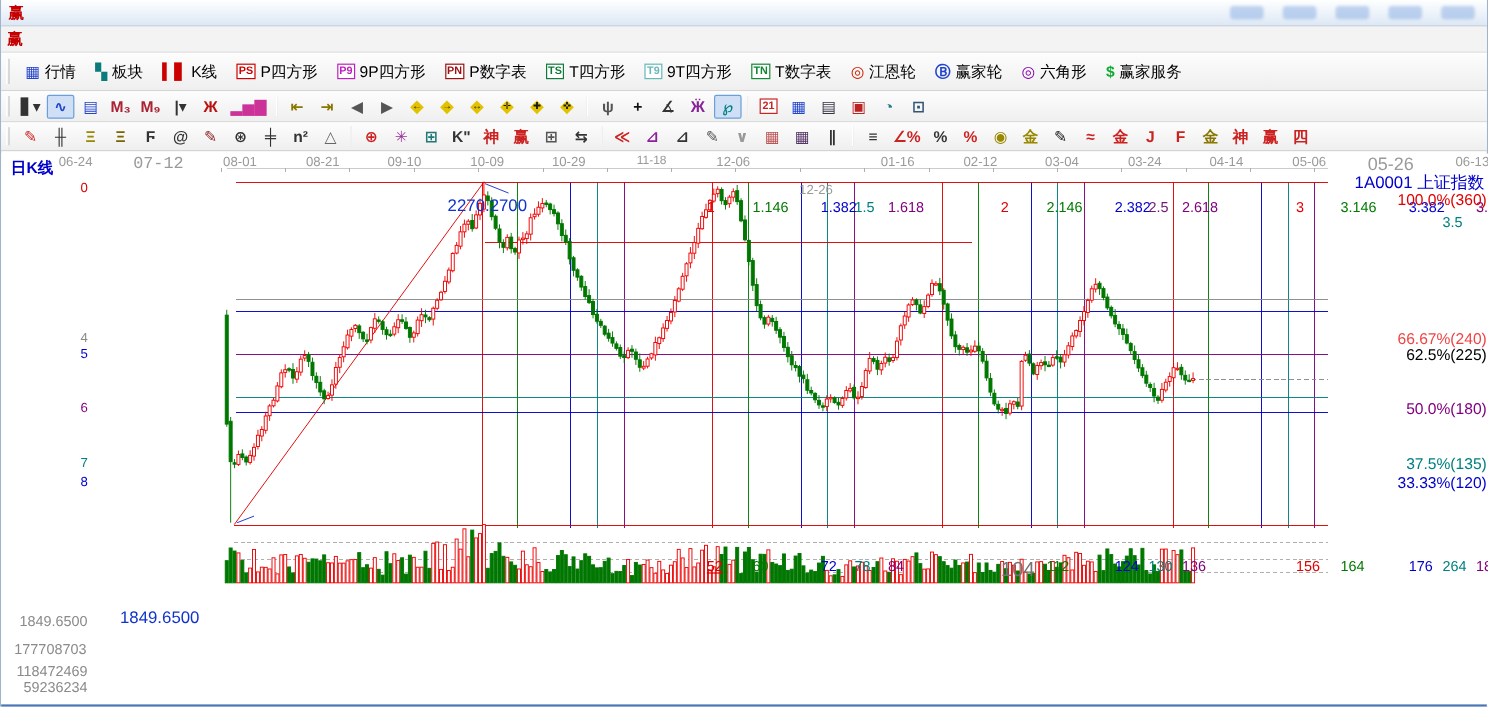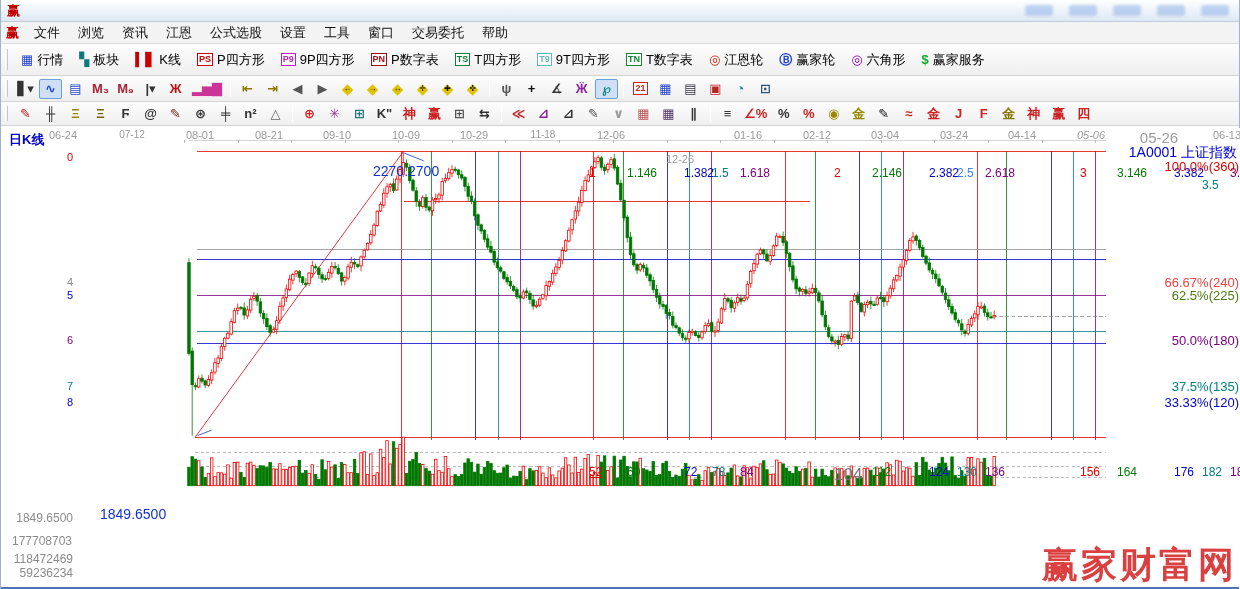--- a/index.html
+++ b/index.html
@@ -40,21 +40,20 @@
     <div class="winbtns">
       <span class="winbtn"></span>
       <span class="winbtn"></span>
       <span class="winbtn"></span>
       <span class="winbtn"></span>
       <span class="winbtn"></span>
     </div>
   </div>
   <div class="menubar">
     <span class="logo-glyph">赢</span>
-    <span id="menu-items"><span class="menu-item">文件</span><span class="menu-item">浏览</span><span class="menu-item">资讯</span><span class="menu-item">江恩</span><span class="menu-item">公式选股</span><span class="menu-item">设置</span><span class="menu-item">工具</span><span class="menu-item">窗口</span><span class="menu-item">交易委托</span><span class="menu-item">帮助</span></span>
   </div>
   <div class="toolbar" id="tbA">
       <span class="grip"></span>
       <span class="tba-item">
         <span class="tba-icon" style="color: rgb(34, 68, 204);">▦</span>
         <span>行情</span>
       </span>
       <span class="tba-item">
         <span class="tba-icon" style="color: rgb(10, 122, 122);">▚</span>
         <span>板块</span>
@@ -1134,79 +1133,78 @@
         <line x1="343" y1="160" x2="368" y2="170" stroke="#1133cc" stroke-width="1"></line>
         <line x1="79" y1="521" x2="97" y2="514" stroke="#1133cc" stroke-width="1"></line>
       </svg>
     <div class="clabel" style="left:8px;top:5px;font-size:13px;font-weight:bold;color:#0000cc">日K线</div>
     <div class="clabel" style="right:4px;top:17px;font-size:14px;color:#0000cc">1A0001  上证指数</div>
     <div class="clabel" style="left:372px;top:36px;font-size:14px;color:#1133cc">2270.2700</div>
     <div class="clabel" style="left:99px;top:379px;font-size:14px;color:#1133cc">1849.6500</div>
     <div class="clabel" style="left:10px;top:384px;width:62px;text-align:right;font-size:12px;color:#8a8a8a">1849.6500</div>
     <div id="gen-labels">
         <div class="clabel" style="top: 2px; left: 62px; transform: translateX(-50%); font-size: 11px; color: rgb(154, 154, 154);">06-24</div>
-        <div class="clabel" style="top: 2px; left: 131px; transform: translateX(-50%); font-size: 10px; color: rgb(154, 154, 154);">07-12</div>
+        <div class="clabel" style="top: 2px; left: 131px; transform: translateX(-50%); font-size: 14px; color: rgb(154, 154, 154); font-family: Liberation Mono, monospace;">07-12</div>
         <div class="clabel" style="top: 2px; left: 199px; transform: translateX(-50%); font-size: 11px; color: rgb(154, 154, 154);">08-01</div>
         <div class="clabel" style="top: 2px; left: 268px; transform: translateX(-50%); font-size: 11px; color: rgb(154, 154, 154);">08-21</div>
         <div class="clabel" style="top: 2px; left: 336px; transform: translateX(-50%); font-size: 11px; color: rgb(154, 154, 154);">09-10</div>
         <div class="clabel" style="top: 2px; left: 405px; transform: translateX(-50%); font-size: 11px; color: rgb(154, 154, 154);">10-09</div>
         <div class="clabel" style="top: 2px; left: 473px; transform: translateX(-50%); font-size: 11px; color: rgb(154, 154, 154);">10-29</div>
         <div class="clabel" style="top: 2px; left: 542px; transform: translateX(-50%); font-size: 10px; color: rgb(154, 154, 154);">11-18</div>
         <div class="clabel" style="top: 2px; left: 610px; transform: translateX(-50%); font-size: 11px; color: rgb(154, 154, 154);">12-06</div>
         <div class="clabel" style="top: 2px; left: 679px; transform: translateX(-50%); font-size: 11px; color: rgb(154, 154, 154); margin-top: 24px;">12-26</div>
         <div class="clabel" style="top: 2px; left: 747px; transform: translateX(-50%); font-size: 11px; color: rgb(154, 154, 154);">01-16</div>
         <div class="clabel" style="top: 2px; left: 816px; transform: translateX(-50%); font-size: 11px; color: rgb(154, 154, 154);">02-12</div>
         <div class="clabel" style="top: 2px; left: 884px; transform: translateX(-50%); font-size: 11px; color: rgb(154, 154, 154);">03-04</div>
         <div class="clabel" style="top: 2px; left: 953px; transform: translateX(-50%); font-size: 11px; color: rgb(154, 154, 154);">03-24</div>
         <div class="clabel" style="top: 2px; left: 1021px; transform: translateX(-50%); font-size: 11px; color: rgb(154, 154, 154);">04-14</div>
-        <div class="clabel" style="top: 2px; left: 1090px; transform: translateX(-50%); font-size: 11px; color: rgb(154, 154, 154); font-style: italic;">05-06</div>
+        <div class="clabel" style="top: 2px; left: 1090px; transform: translateX(-50%); font-size: 11px; color: rgb(154, 154, 154);">05-06</div>
         <div class="clabel" style="top: 2px; left: 1158px; transform: translateX(-50%); font-size: 15px; color: rgb(154, 154, 154); text-align: right;">05-26</div>
         <div class="clabel" style="top: 2px; left: 1226px; transform: translateX(-50%); font-size: 11px; color: rgb(154, 154, 154);">06-13</div>
         <div class="clabel" style="top: 39px; left: 588px; font-size: 12px; color: rgb(224, 0, 0);">1</div>
         <div class="clabel" style="top: 338px; left: 588px; font-size: 12px; color: rgb(224, 0, 0); text-decoration: underline;">52</div>
         <div class="clabel" style="top: 39px; left: 626px; font-size: 12px; color: rgb(0, 122, 0);">1.146</div>
         <div class="clabel" style="top: 338px; left: 626px; font-size: 12px; color: rgb(0, 122, 0);">60</div>
         <div class="clabel" style="top: 39px; left: 683px; font-size: 12px; color: rgb(0, 0, 204);">1.382</div>
         <div class="clabel" style="top: 338px; left: 683px; font-size: 12px; color: rgb(0, 0, 204);">72</div>
         <div class="clabel" style="top: 39px; left: 711px; font-size: 12px; color: rgb(0, 128, 128);">1.5</div>
         <div class="clabel" style="top: 338px; left: 711px; font-size: 12px; color: rgb(0, 128, 128);">78</div>
         <div class="clabel" style="top: 39px; left: 739px; font-size: 12px; color: rgb(128, 0, 128);">1.618</div>
         <div class="clabel" style="top: 338px; left: 739px; font-size: 12px; color: rgb(128, 0, 128);">84</div>
         <div class="clabel" style="top: 39px; left: 833px; font-size: 12px; color: rgb(224, 0, 0);">2</div>
         <div class="clabel" style="top: 338px; left: 833px; font-size: 17px; color: #737373;">104</div>
         <div class="clabel" style="top: 39px; left: 871px; font-size: 12px; color: rgb(0, 122, 0);">2.146</div>
         <div class="clabel" style="top: 338px; left: 871px; font-size: 12px; color: rgb(0, 122, 0);">112</div>
         <div class="clabel" style="top: 39px; left: 928px; font-size: 12px; color: rgb(0, 0, 204);">2.382</div>
         <div class="clabel" style="top: 338px; left: 928px; font-size: 12px; color: rgb(0, 0, 204);">124</div>
-        <div class="clabel" style="top: 39px; left: 956px; font-size: 12px; color: #3b82f6;">2.5</div>
+        <div class="clabel" style="top: 39px; left: 956px; font-size: 12px; color: #701a75;">2.5</div>
         <div class="clabel" style="top: 338px; left: 956px; font-size: 12px; color: rgb(0, 128, 128);">130</div>
         <div class="clabel" style="top: 39px; left: 984px; font-size: 12px; color: rgb(128, 0, 128);">2.618</div>
         <div class="clabel" style="top: 338px; left: 984px; font-size: 12px; color: rgb(128, 0, 128);">136</div>
         <div class="clabel" style="top: 39px; left: 1079px; font-size: 12px; color: rgb(224, 0, 0);">3</div>
         <div class="clabel" style="top: 338px; left: 1079px; font-size: 12px; color: rgb(224, 0, 0);">156</div>
         <div class="clabel" style="top: 39px; left: 1116px; font-size: 12px; color: rgb(0, 122, 0);">3.146</div>
         <div class="clabel" style="top: 338px; left: 1116px; font-size: 12px; color: rgb(0, 122, 0);">164</div>
         <div class="clabel" style="top: 39px; left: 1173px; font-size: 12px; color: rgb(0, 0, 204);">3.382</div>
         <div class="clabel" style="top: 338px; left: 1173px; font-size: 12px; color: rgb(0, 0, 204);">176</div>
         <div class="clabel" style="top: 39px; left: 1201px; font-size: 12px; color: rgb(0, 128, 128); margin-top: 12px;">3.5</div>
-        <div class="clabel" style="top: 338px; left: 1201px; font-size: 12px; color: rgb(0, 128, 128);">182</div>
+        <div class="clabel" style="top: 338px; left: 1201px; font-size: 12px; color: rgb(0, 128, 128);">264</div>
         <div class="clabel" style="top: 39px; left: 1229px; font-size: 12px; color: rgb(128, 0, 128);">3.6</div>
         <div class="clabel" style="top: 338px; left: 1229px; font-size: 12px; color: rgb(128, 0, 128);">188</div>
         <div class="clabel" style="top: 24px; left: 66px; font-size: 11px; color: rgb(224, 0, 0);">0</div>
         <div class="clabel" style="top: 32px; right: 2px; font-size: 13px; color: rgb(224, 0, 0);">100.0%(360)</div>
         <div class="clabel" style="top: 149px; left: 66px; font-size: 11px; color: rgb(138, 138, 138);">4</div>
         <div class="clabel" style="top: 148px; right: 2px; font-size: 13px; color: #ef4444;">66.67%(240)</div>
         <div class="clabel" style="top: 162px; left: 66px; font-size: 11px; color: rgb(0, 0, 204);">5</div>
-        <div class="clabel" style="top: 161px; right: 2px; font-size: 13px; color: #4d7c0f;">62.5%(225)</div>
+        <div class="clabel" style="top: 161px; right: 2px; font-size: 13px; color: #000000;">62.5%(225)</div>
         <div class="clabel" style="top: 207px; left: 66px; font-size: 11px; color: rgb(128, 0, 128);">6</div>
         <div class="clabel" style="top: 206px; right: 2px; font-size: 13px; color: rgb(128, 0, 128);">50.0%(180)</div>
         <div class="clabel" style="top: 253px; left: 66px; font-size: 11px; color: rgb(0, 128, 128);">7</div>
         <div class="clabel" style="top: 252px; right: 2px; font-size: 13px; color: rgb(0, 128, 128);">37.5%(135)</div>
         <div class="clabel" style="top: 269px; left: 66px; font-size: 11px; color: rgb(0, 0, 204);">8</div>
         <div class="clabel" style="top: 268px; right: 2px; font-size: 13px; color: rgb(0, 0, 204);">33.33%(120)</div>
         <div class="clabel" style="top: 407px; left: 10px; width: 62px; text-align: center; font-size: 12px; color: rgb(138, 138, 138);">177708703</div>
         <div class="clabel" style="top: 425px; left: 10px; width: 62px; text-align: right; font-size: 12px; color: rgb(138, 138, 138);">118472469</div>
         <div class="clabel" style="top: 439px; left: 10px; width: 62px; text-align: right; font-size: 12px; color: rgb(138, 138, 138);">59236234</div>
       </div>
-    <div class="watermark">赢家财富网</div>
   </div>
   <div class="bottomedge"></div>
 </div>
 
 </body></html>

